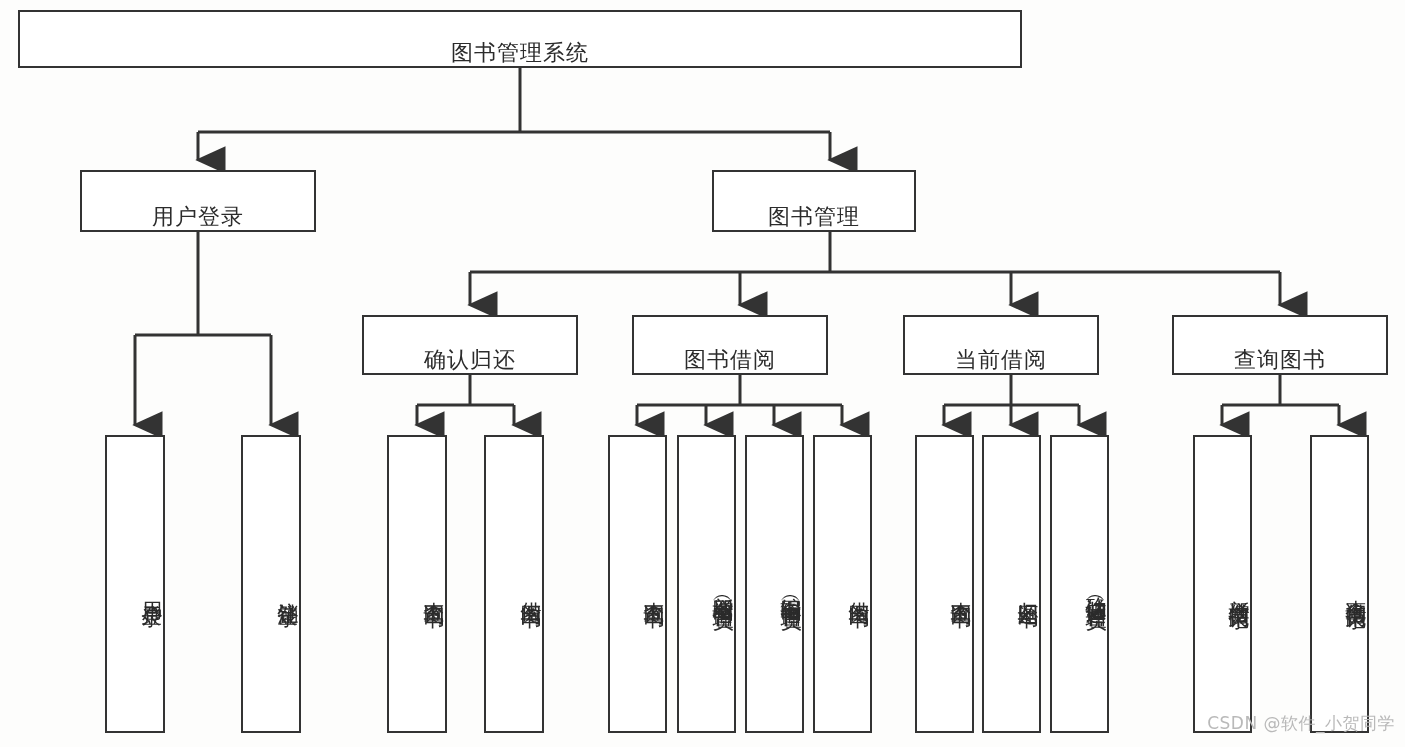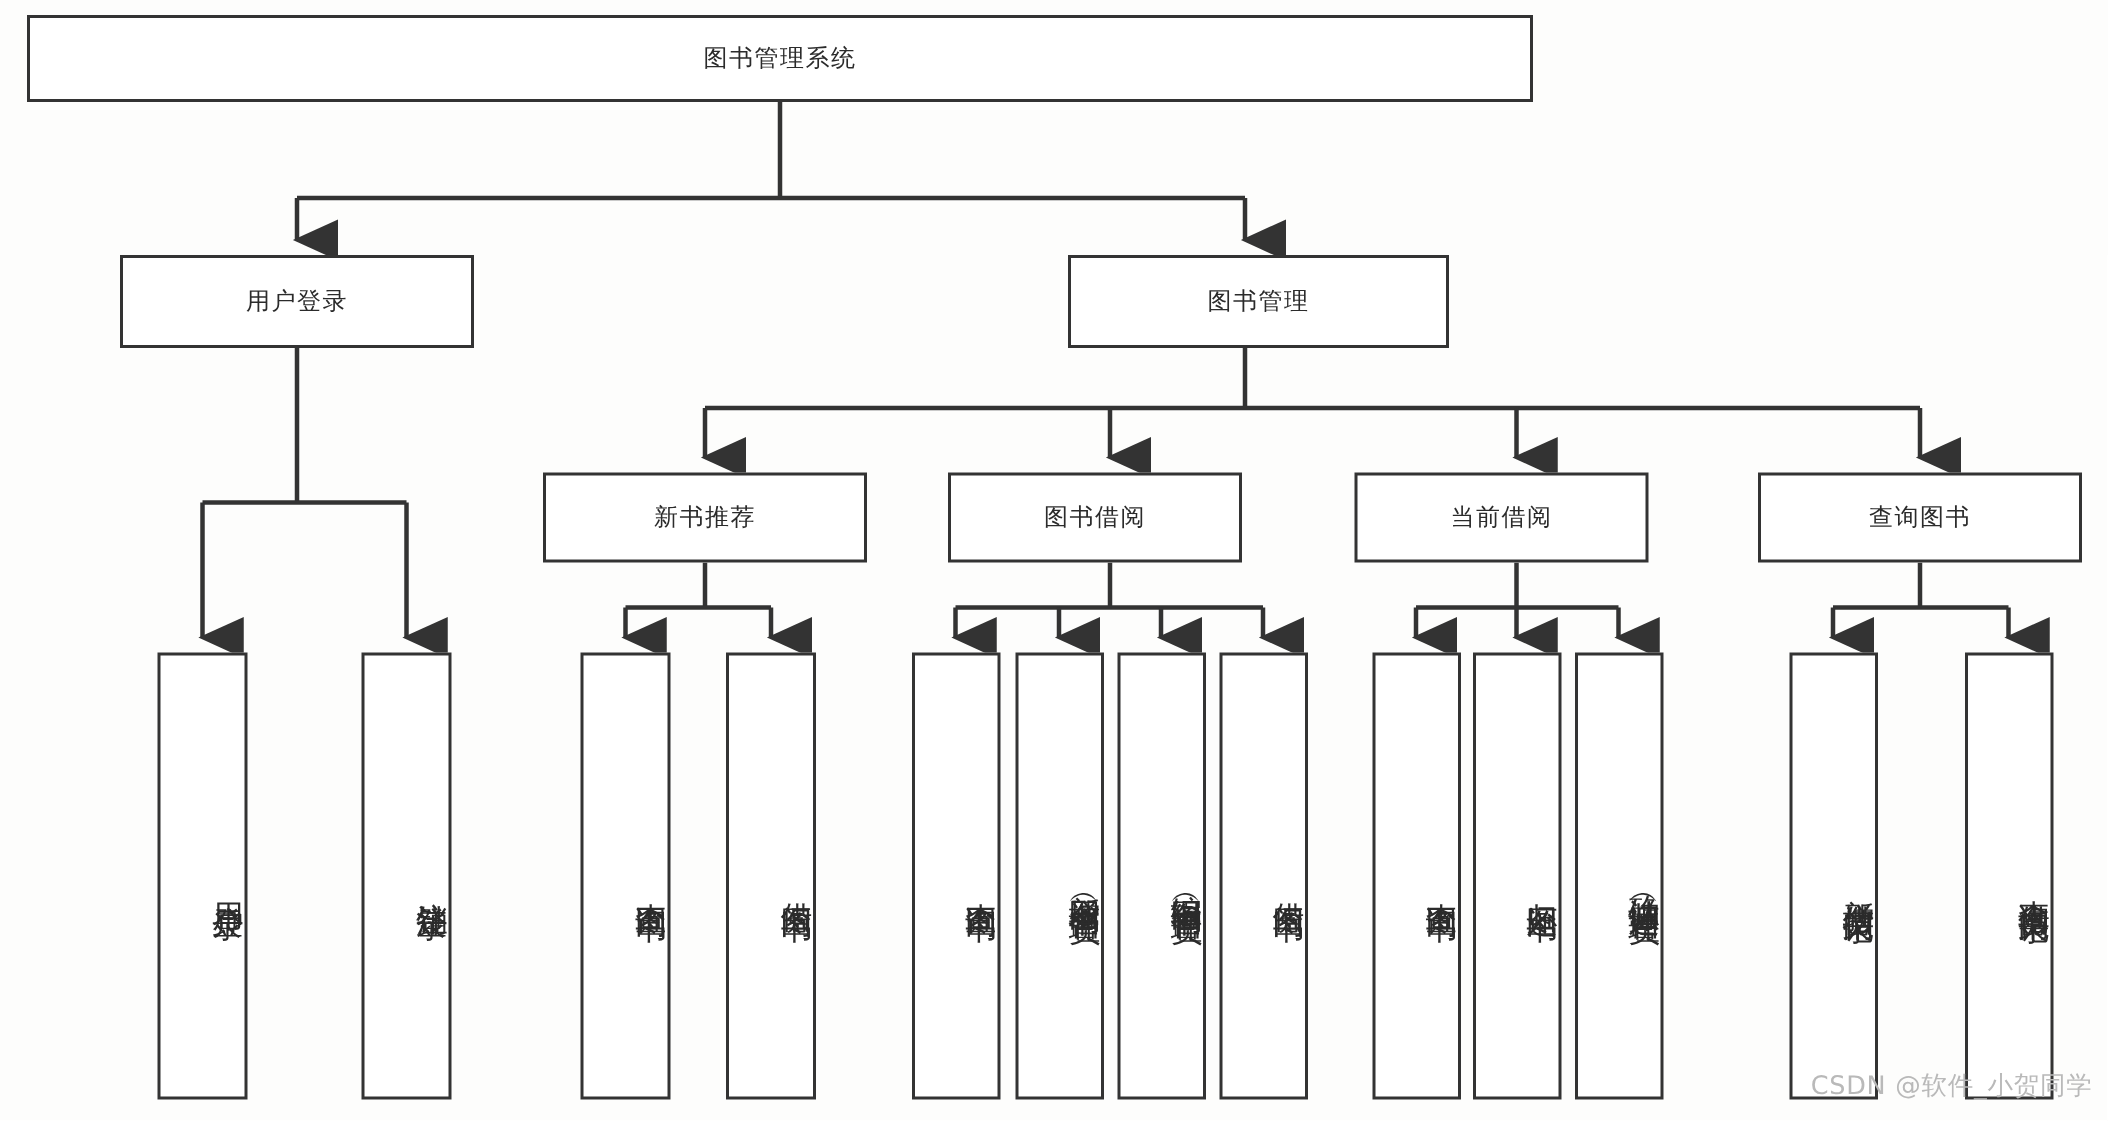--- a/index.html
+++ b/index.html
@@ -25,24 +25,25 @@
     position: absolute;
     box-sizing: border-box;
     border: 2px solid #333333;
     background: #ffffff;
     display: flex;
     align-items: center;
     justify-content: center;
     color: #2b2b2b;
   }
   .node-h {
-    font-size: 16px;
+    font-size: 22px;
     letter-spacing: 1px;
     line-height: 1.2;
     text-align: center;
+    align-items: flex-end;
   }
   .node-v {
     font-size: 21px;
     letter-spacing: 2px;
     line-height: 1.12;
     text-align: center;
     writing-mode: vertical-rl;
     text-orientation: upright;
     padding-top: 10px;
     align-items: flex-start;
@@ -119,26 +120,26 @@
     </g>
   </svg>
 
   <div class="node node-h" style="left:18px; top:10px; width:1004px; height:58px;">
     <span>图书管理系统</span>
   </div>
 
   <div class="node node-h" style="left:80px; top:170px; width:236px; height:62px;">
     <span>用户登录</span>
   </div>
-  <div class="node node-h" style="left:712px; top:170px; width:254px; height:62px;">
+  <div class="node node-h" style="left:712px; top:170px; width:204px; height:62px;">
     <span>图书管理</span>
   </div>
 
   <div class="node node-h" style="left:362px; top:315px; width:216px; height:60px;">
-    <span>新书推荐</span>
+    <span>确认归还</span>
   </div>
   <div class="node node-h" style="left:632px; top:315px; width:196px; height:60px;">
     <span>图书借阅</span>
   </div>
   <div class="node node-h" style="left:903px; top:315px; width:196px; height:60px;">
     <span>当前借阅</span>
   </div>
   <div class="node node-h" style="left:1172px; top:315px; width:216px; height:60px;">
     <span>查询图书</span>
   </div>

